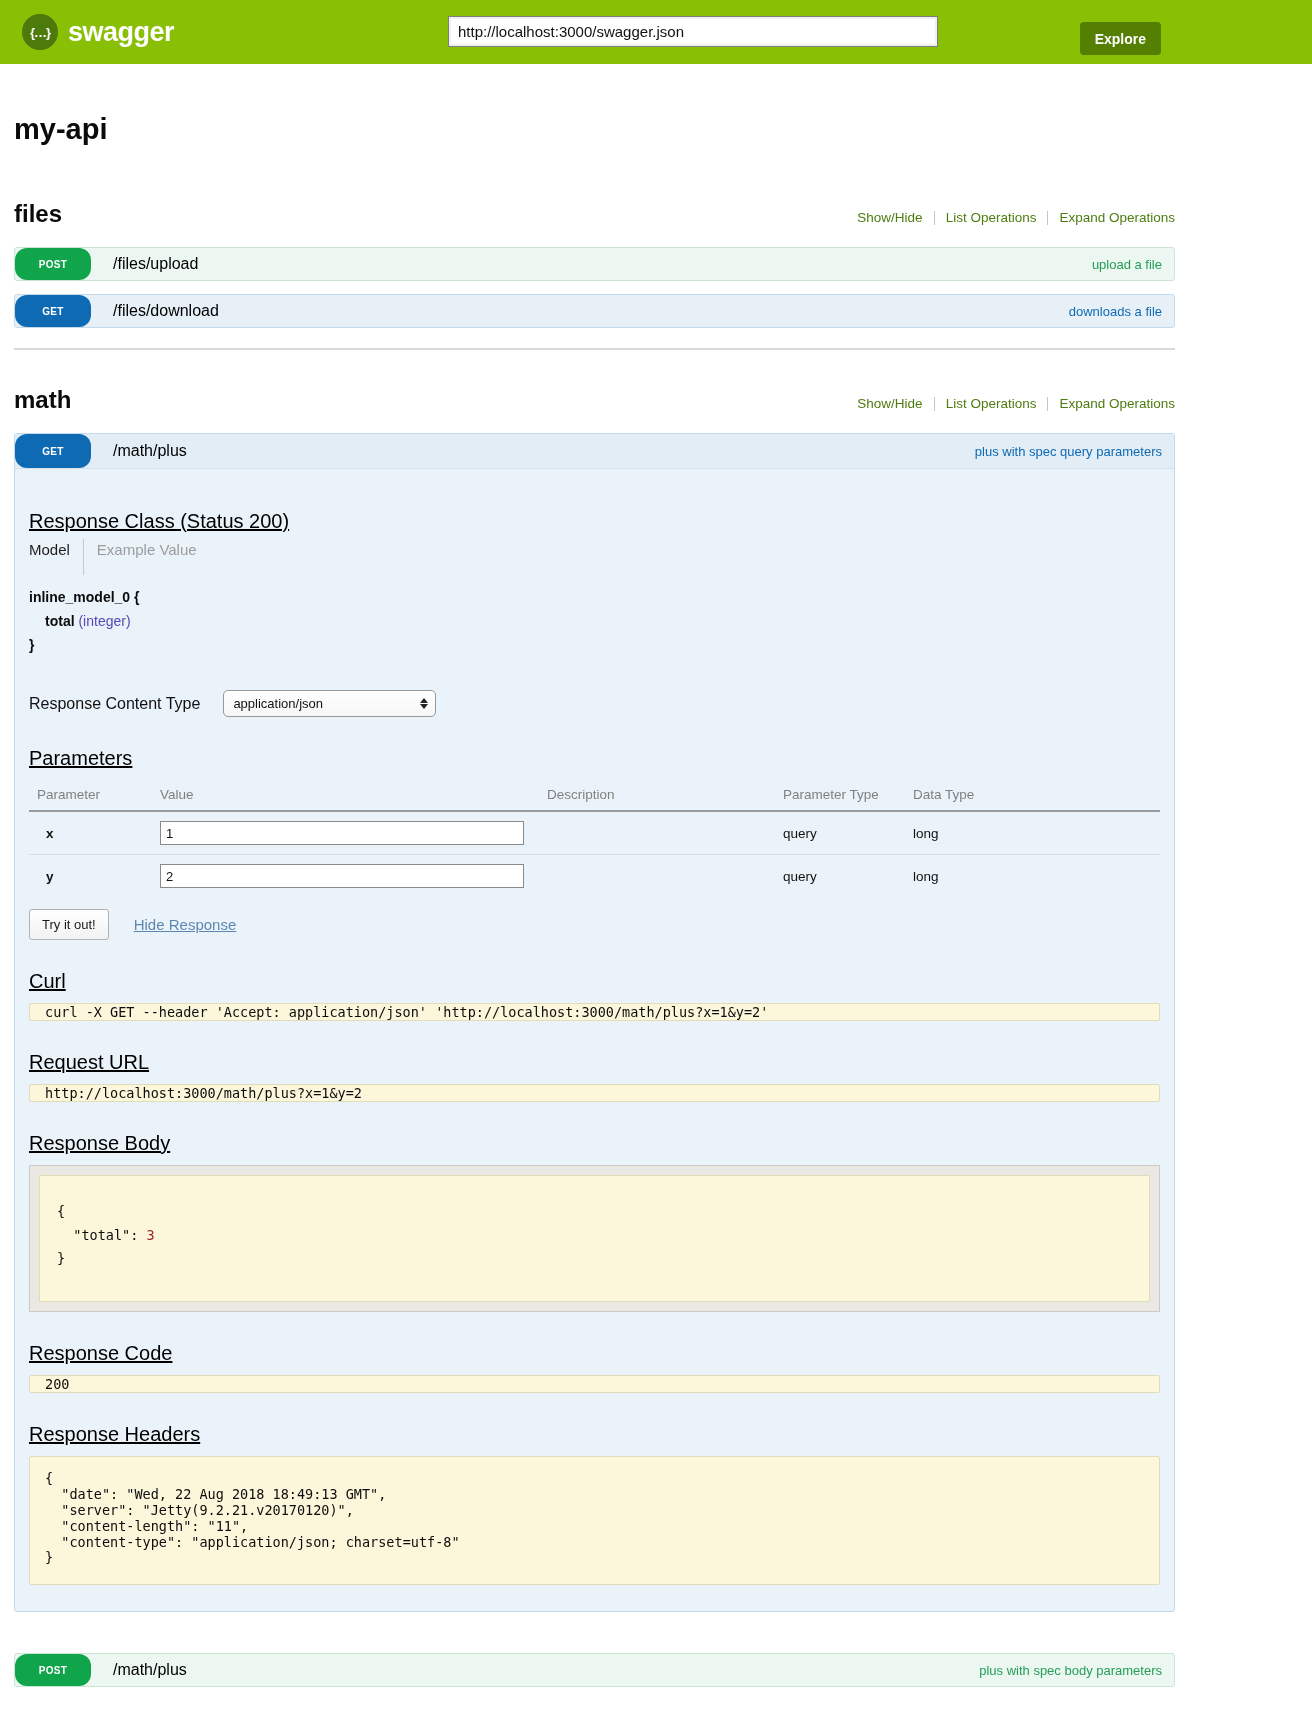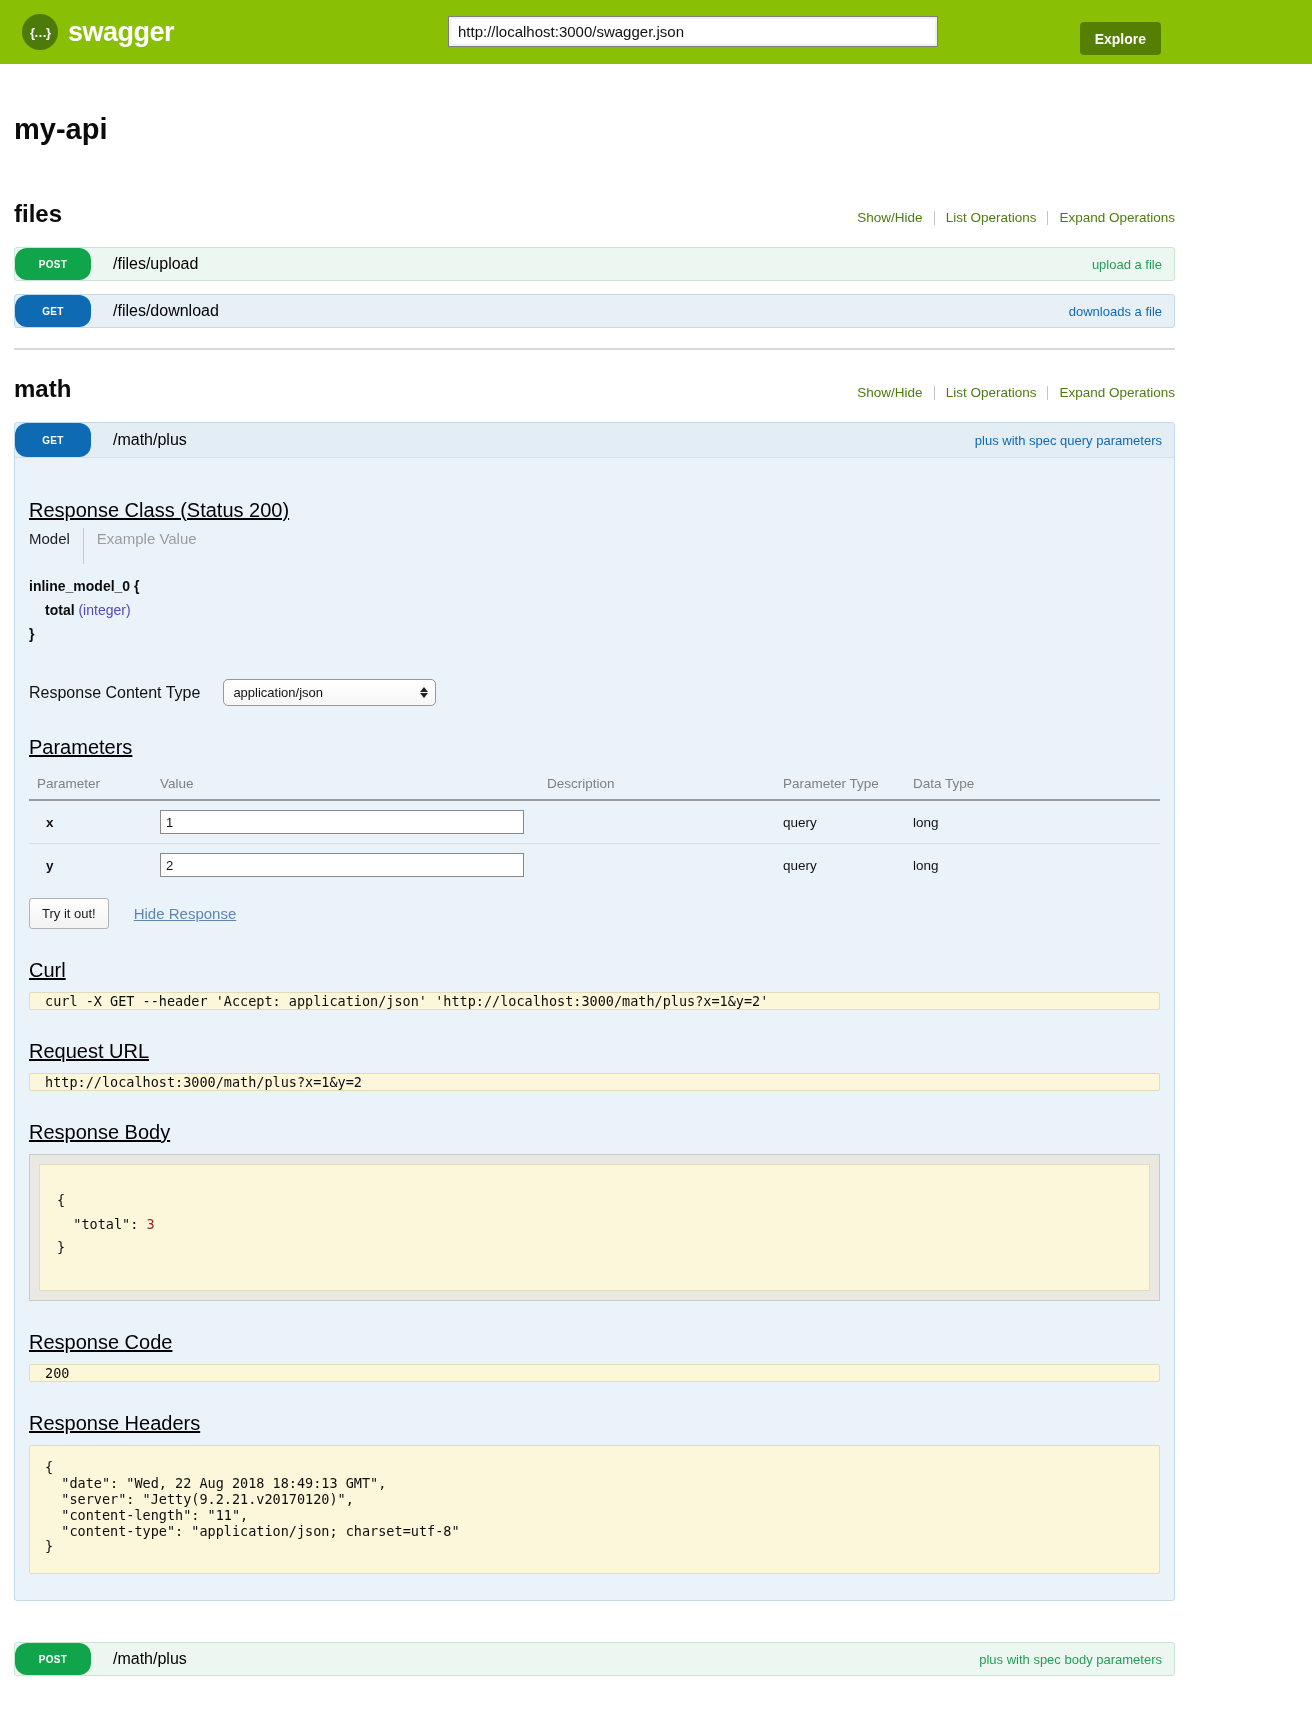--- a/index.html
+++ b/index.html
@@ -184,21 +184,21 @@
   </div>
 
   <div class="op-row get">
     <span class="badge get">GET</span>
     <a class="op-path">/files/download</a>
     <a class="op-summary get">downloads a file</a>
   </div>
 
   <div class="divider"></div>
 
-  <div class="section-head" style="margin-top:25px;">
+  <div class="section-head" style="margin-top:36px;">
     <h2>math</h2>
     <div class="section-links">
       <a class="slink">Show/Hide</a>
       <span class="vbar"></span>
       <a class="slink">List Operations</a>
       <span class="vbar"></span>
       <a class="slink">Expand Operations</a>
     </div>
   </div>
 

